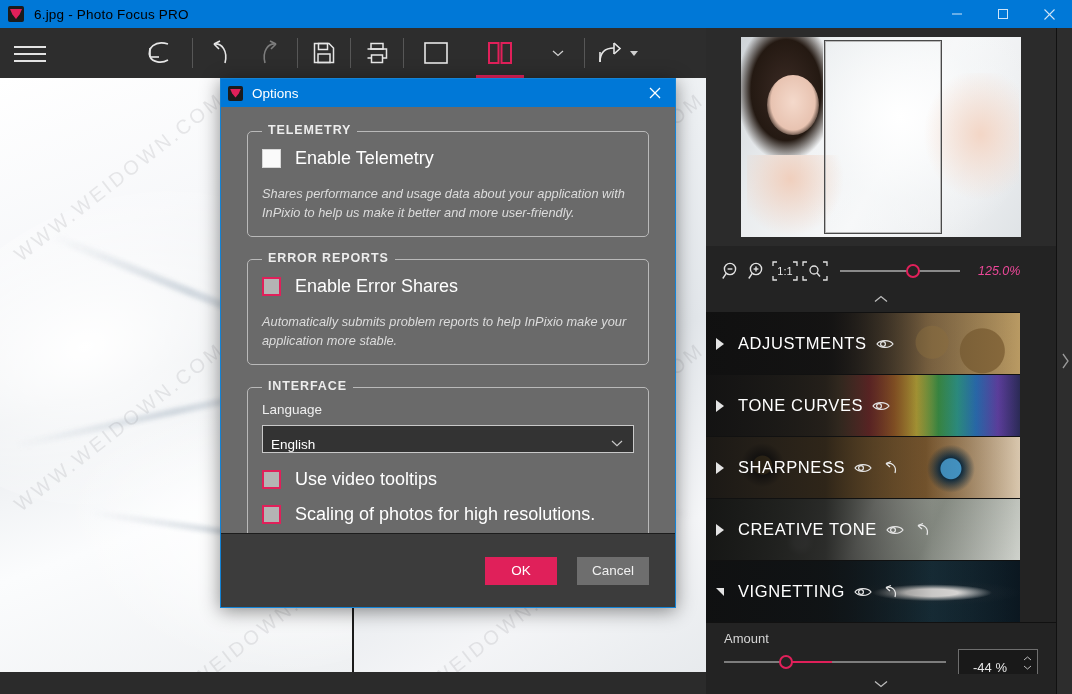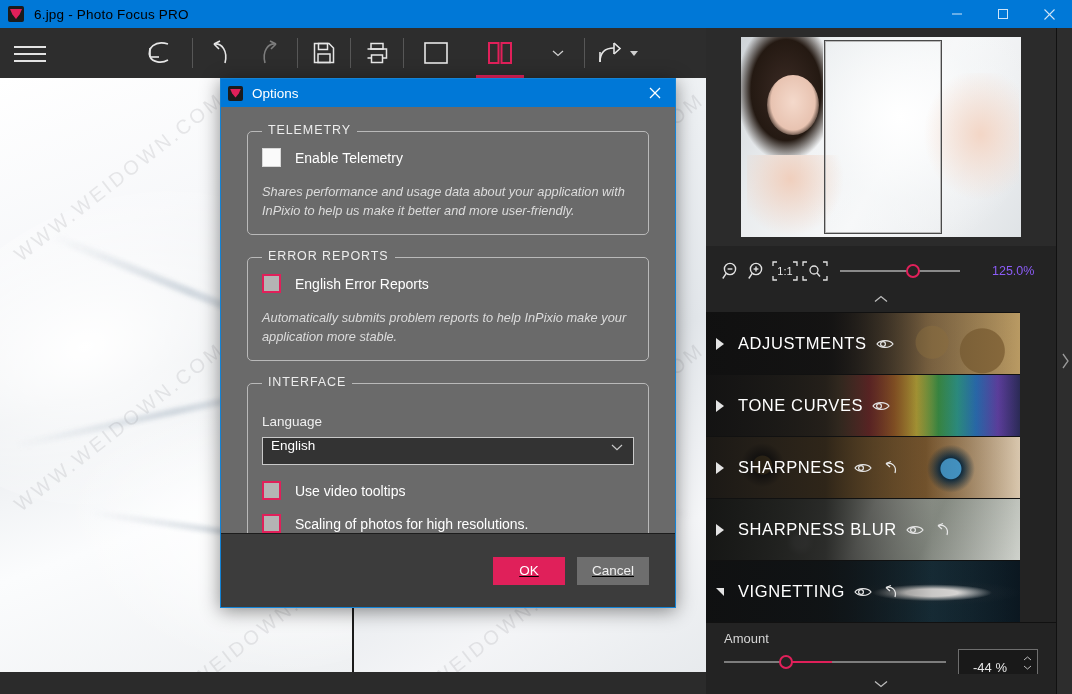--- a/index.html
+++ b/index.html
@@ -147,21 +147,21 @@
     background: #232323; display: flex; align-items: center;
   }
   .zb-icon { width: 26px; height: 26px; display: flex; align-items: center; justify-content: center;
     color: #e2e2e2; }
   .zslider { position: relative; width: 120px; height: 14px; margin: 0 10px; }
   .zslider .ztrack { position: absolute; left: 0; right: 0; top: 6px; height: 2px; background: #8a8a8a; }
   .zslider .zknob {
     position: absolute; top: 0; left: 66px; width: 14px; height: 14px; border-radius: 50%;
     background: #232323; border: 2px solid #e0205a;
   }
-  .zval { color: #8b5cf6; font-size: 12.5px; margin-left: 22px; }
+  .zval { color: #ec4899; font-size: 12.5px; margin-left: 8px; font-style: italic; }
   .zcollapse {
     position: absolute; left: 0; top: 262px; width: 350px; height: 18px;
     display: flex; align-items: center; justify-content: center; color: #bdbdbd;
   }
 
   .sections { position: absolute; left: 0; top: 284px; width: 350px; height: 382px; }
   .sect {
     position: relative; height: 62px; width: 314px; display: flex; align-items: center;
     border-top: 1px solid #111; overflow: hidden; cursor: pointer;
   }
@@ -240,41 +240,41 @@
   .dlg-ttl { margin-left: 9px; color: #fff; font-size: 13.5px; }
   .dlg-close { margin-left: auto; width: 40px; height: 28px; display: flex; align-items: center;
     justify-content: center; color: #fff; }
   .dlg-body { position: relative; height: 455px; padding: 24px 26px 0 26px; }
   .group {
     position: relative; border: 1px solid #b9b9b9; border-radius: 5px; padding: 16px 14px 14px 14px;
     margin-bottom: 22px;
   }
   .group > legend {
     position: absolute; top: -9px; left: 14px; padding: 0 6px; background: #6a6a6a;
-    color: #ededed; font-size: 12.5px; letter-spacing: .9px;
+    color: #ededed; font-size: 12.5px; letter-spacing: .9px; font-weight: bold;
   }
   .cbrow { display: flex; align-items: center; }
   .cb { width: 19px; height: 19px; background: #fafafa; border: 1px solid #d8d8d8; flex: 0 0 auto; }
   .cb.focus { background: #b4b4b4; border: 2px solid #e0205a; }
-  .cbrow .cbl { margin-left: 14px; color: #ffffff; font-size: 14px; }
+  .cbrow .cbl { margin-left: 14px; color: #ffffff; font-size: 18px; }
   .hint {
     margin-top: 16px; color: #dcdcdc; font-size: 12.8px; font-style: italic; line-height: 1.45;
   }
   .flabel { color: #efefef; font-size: 13.5px; margin-bottom: 8px; }
   .select {
     position: relative; height: 28px; background: #333333; border: 1px solid #c9c9c9;
-    display: flex; align-items: flex-start; margin-bottom: 16px;
+    display: flex; align-items: flex-end; margin-bottom: 16px;
   }
   .select .sval { margin-left: 8px; color: #fff; font-size: 13.5px; }
   .select .schev { margin-left: auto; margin-right: 9px; color: #c9c9c9; }
   .cbrow.sp { margin-bottom: 14px; }
   .dlg-footer {
     position: absolute; left: 0; bottom: 0; width: 100%; height: 74px; background: #3c3c3c;
     border-top: 1px solid #1c1c1c; display: flex; align-items: center; justify-content: flex-end;
-    padding-right: 26px; gap: 12px; text-decoration: underline;
+    padding-right: 26px; gap: 20px;
   }
   .btn { width: 72px; height: 28px; border: none; font-size: 13.5px; cursor: pointer;
     font-family: "Liberation Sans", sans-serif; }
   .btn.ok { background: #e0205a; color: #fff; }
   .btn.cancel { background: #6e6e6e; color: #f0f0f0; }
 </style>
 </head>
 <body>
 
 <div id="app">
@@ -525,21 +525,21 @@
             </svg>
           </span>
         </div>
       </div>
 
       <div class="sect">
         <div class="thumb art-blur"></div>
         <div class="shade"></div>
         <div class="srow">
           <span class="tri-r"></span>
-          <span class="sect-label">SHARPNESS BLUR</span>
+          <span class="sect-label">CREATIVE TONE</span>
           <span class="sicon">
             <svg width="18" height="12" viewBox="0 0 18 12" fill="none" stroke="currentColor" stroke-width="1.2">
               <path d="M1 6 C4 1.5 14 1.5 17 6 C14 10.5 4 10.5 1 6 Z"></path>
                 <circle cx="7" cy="6" r="2.4"></circle>
             </svg>
           </span>
           <span class="sicon">
             <svg width="18" height="16" viewBox="0 0 18 16" fill="none" stroke="currentColor" stroke-width="1.2">
               <path d="M14 13 C16 6 11 2 5 3.5"></path>
                 <path d="M5 3.5 L10 1.5"></path>
@@ -625,26 +625,26 @@
           <span class="cb"></span>
           <span class="cbl">Enable Telemetry</span>
         </div>
         <div class="hint">Shares performance and usage data about your application with InPixio to help us make it better and more user-friendly.</div>
       </fieldset>
 
       <fieldset class="group">
         <legend>ERROR REPORTS</legend>
         <div class="cbrow">
           <span class="cb focus"></span>
-          <span class="cbl">English Error Reports</span>
+          <span class="cbl">Enable Error Shares</span>
         </div>
         <div class="hint">Automatically submits problem reports to help InPixio make your application more stable.</div>
       </fieldset>
 
-      <fieldset class="group" style="padding-top:30px">
+      <fieldset class="group" style="padding-top:14px">
         <legend>INTERFACE</legend>
         <div class="flabel">Language</div>
         <div class="select">
           <span class="sval">English</span>
           <span class="schev">
             <svg width="14" height="9" viewBox="0 0 14 9" fill="none" stroke="currentColor" stroke-width="1.2">
                 <path d="M2 2 L7 6.6 L12 2"></path>
               </svg>
           </span>
         </div>

